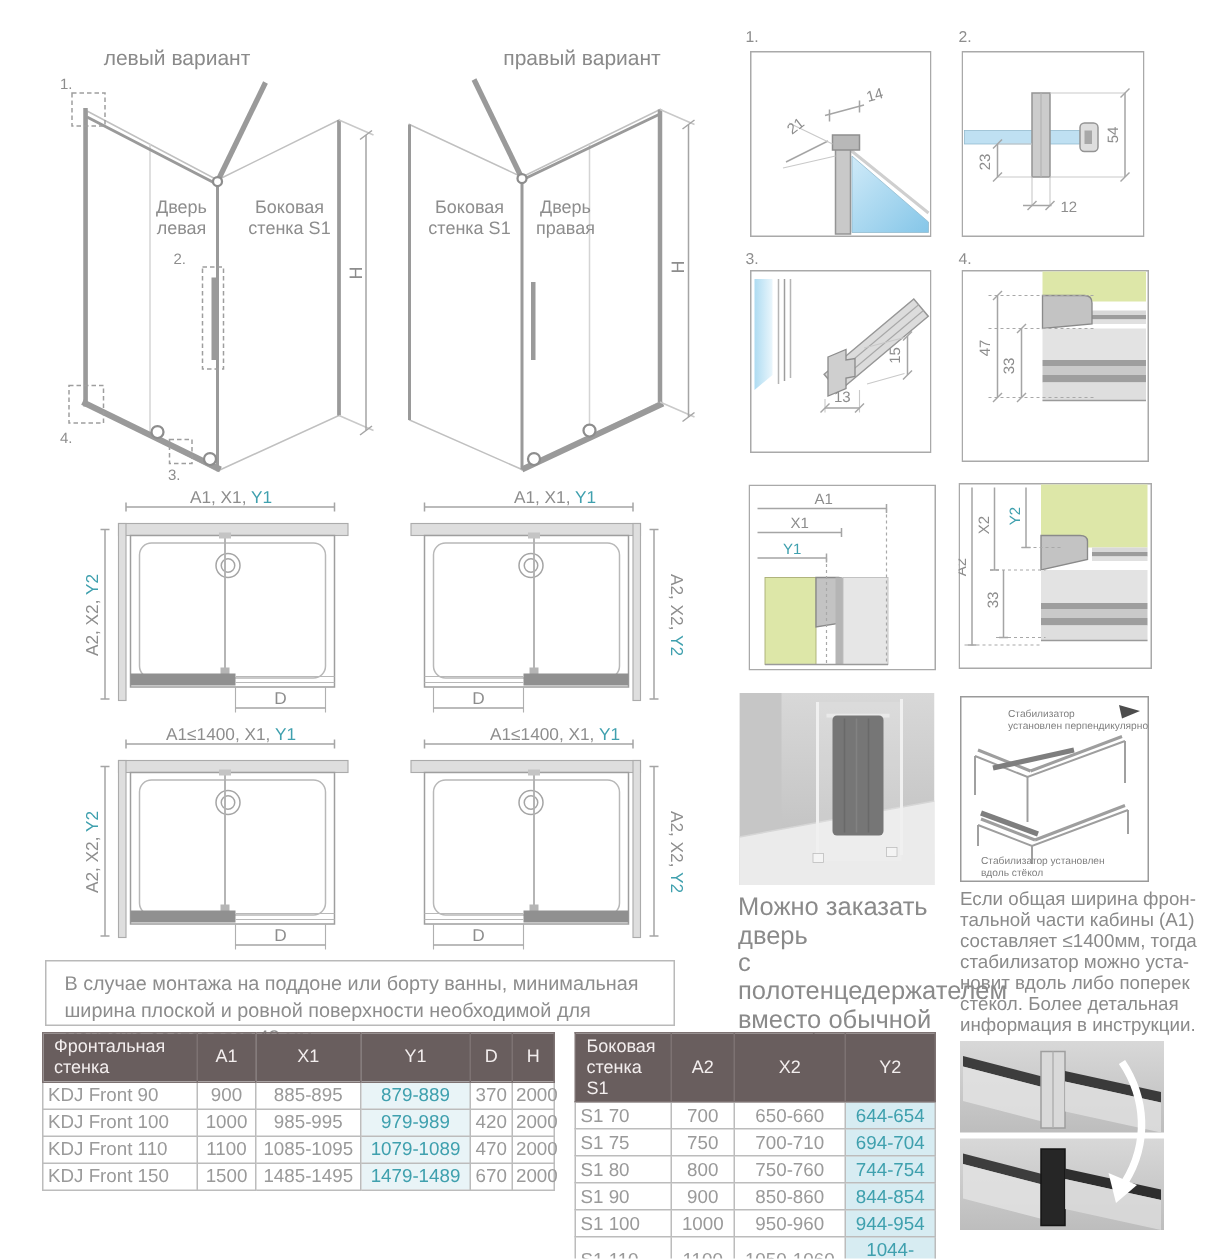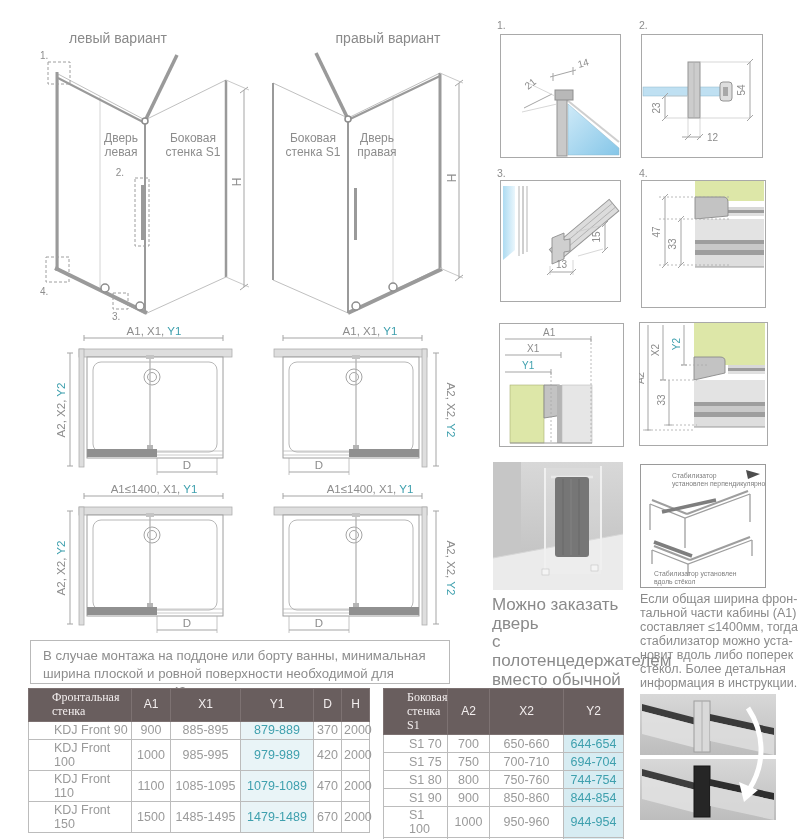--- a/index.html
+++ b/index.html
@@ -22,23 +22,23 @@
   .lb{font:12px "Liberation Sans",sans-serif;fill:#8d8d8d;}
   .pl{font:11.5px "Liberation Sans",sans-serif;fill:#8d8d8d;}
   .tl{fill:#3fa0ae;}
   .st{font:6.8px "Liberation Sans",sans-serif;fill:#7f7f7f;}
   .box{fill:#fff;stroke:#a9a9a9;stroke-width:1;}
   
   table.dims{border-collapse:collapse;table-layout:fixed;width:100%;
              font-size:12.5px;color:#9a9a9a;}
   .dims th{background:#695e5e;color:#f3eeee;font-weight:normal;font-size:12px;
            padding:2px 3px;border:1px solid #7d7272;text-align:center;line-height:1.15;}
-  .dims th.name{text-align:left;padding-left:23px;font-family:Liberation Serif, serif;}
+  .dims th.name{text-align:left;padding-left:7px;}
   .dims td{border:1px solid #bcbcbc;text-align:center;padding:1px 2px;height:15px;background:#fff;}
-  .dims td.name{text-align:left;padding-left:25px;}
+  .dims td.name{text-align:left;padding-left:3px;}
   .dims td.accent{color:#3fa0ae;background:#e9f4f7;}
   .dims.side td.accent{background:#d7ecf2;}
 </style>
 </head>
 <body>
 
 <svg width="0" height="0" style="position:absolute">
   <defs>
     <linearGradient id="glassG" x1="0" y1="0" x2="1" y2="1">
       <stop offset="0" stop-color="#cfeaf8"></stop>

